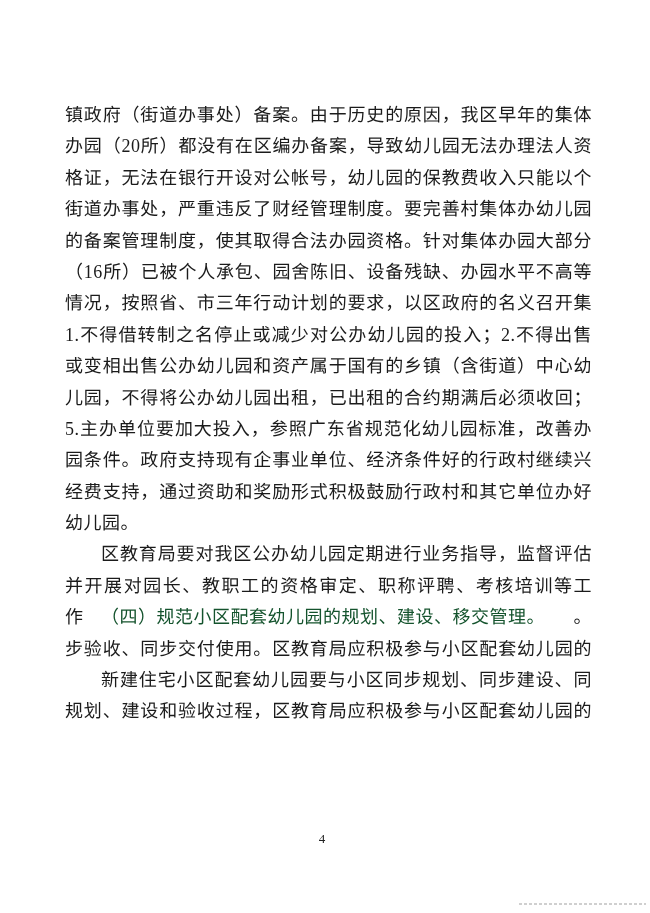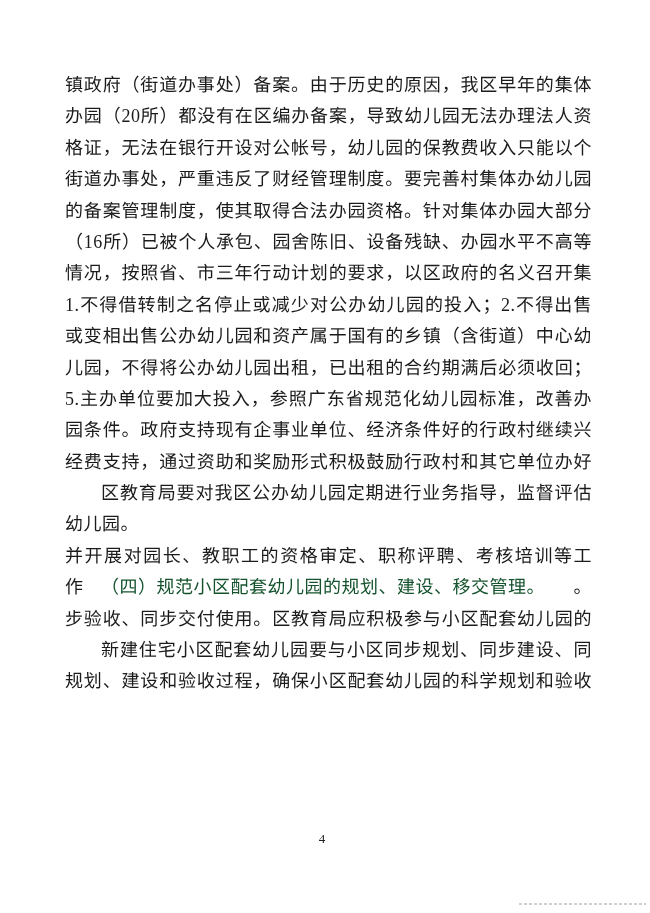--- a/index.html
+++ b/index.html
@@ -15,21 +15,21 @@
     overflow: hidden;
   }
   .page {
     position: relative;
     width: 650px;
     height: 913px;
   }
   .text-block {
     position: absolute;
     left: 65px;
-    top: 70px;
+    top: 100px;
     width: 527px;
   }
   .line {
     height: 31.4px;
     line-height: 31.4px;
     font-size: 18px;
     letter-spacing: 0.5px;
     white-space: nowrap;
     text-align: left;
   }
@@ -80,23 +80,23 @@
       <div class="line justify">街道办事处，严重违反了财经管理制度。要完善村集体办幼儿园</div>
       <div class="line justify">的备案管理制度，使其取得合法办园资格。针对集体办园大部分</div>
       <div class="line justify">（16所）已被个人承包、园舍陈旧、设备残缺、办园水平不高等</div>
       <div class="line justify">情况，按照省、市三年行动计划的要求，以区政府的名义召开集</div>
       <div class="line justify">1.不得借转制之名停止或减少对公办幼儿园的投入；2.不得出售</div>
       <div class="line justify">或变相出售公办幼儿园和资产属于国有的乡镇（含街道）中心幼</div>
       <div class="line justify">儿园，不得将公办幼儿园出租，已出租的合约期满后必须收回；</div>
       <div class="line justify">5.主办单位要加大投入，参照广东省规范化幼儿园标准，改善办</div>
       <div class="line justify">园条件。政府支持现有企事业单位、经济条件好的行政村继续兴</div>
       <div class="line justify">经费支持，通过资助和奖励形式积极鼓励行政村和其它单位办好</div>
+      <div class="line">幼儿园。</div>
       <div class="line justify indent">区教育局要对我区公办幼儿园定期进行业务指导，监督评估</div>
-      <div class="line">幼儿园。</div>
       <div class="line justify">并开展对园长、教职工的资格审定、职称评聘、考核培训等工作。</div>
       <div class="line indent bold">（四）规范小区配套幼儿园的规划、建设、移交管理。</div>
       <div class="line justify">步验收、同步交付使用。区教育局应积极参与小区配套幼儿园的</div>
       <div class="line justify indent">新建住宅小区配套幼儿园要与小区同步规划、同步建设、同</div>
-      <div class="line justify">规划、建设和验收过程，确保小区配套幼儿园的科学规划和验收</div>
+      <div class="line justify">规划、建设和验收过程，区教育局应积极参与小区配套幼儿园的</div>
     </div>
   <div class="page-number">4</div>
   <div class="scan-artifact"></div>
 </div>
 
 </body></html>

